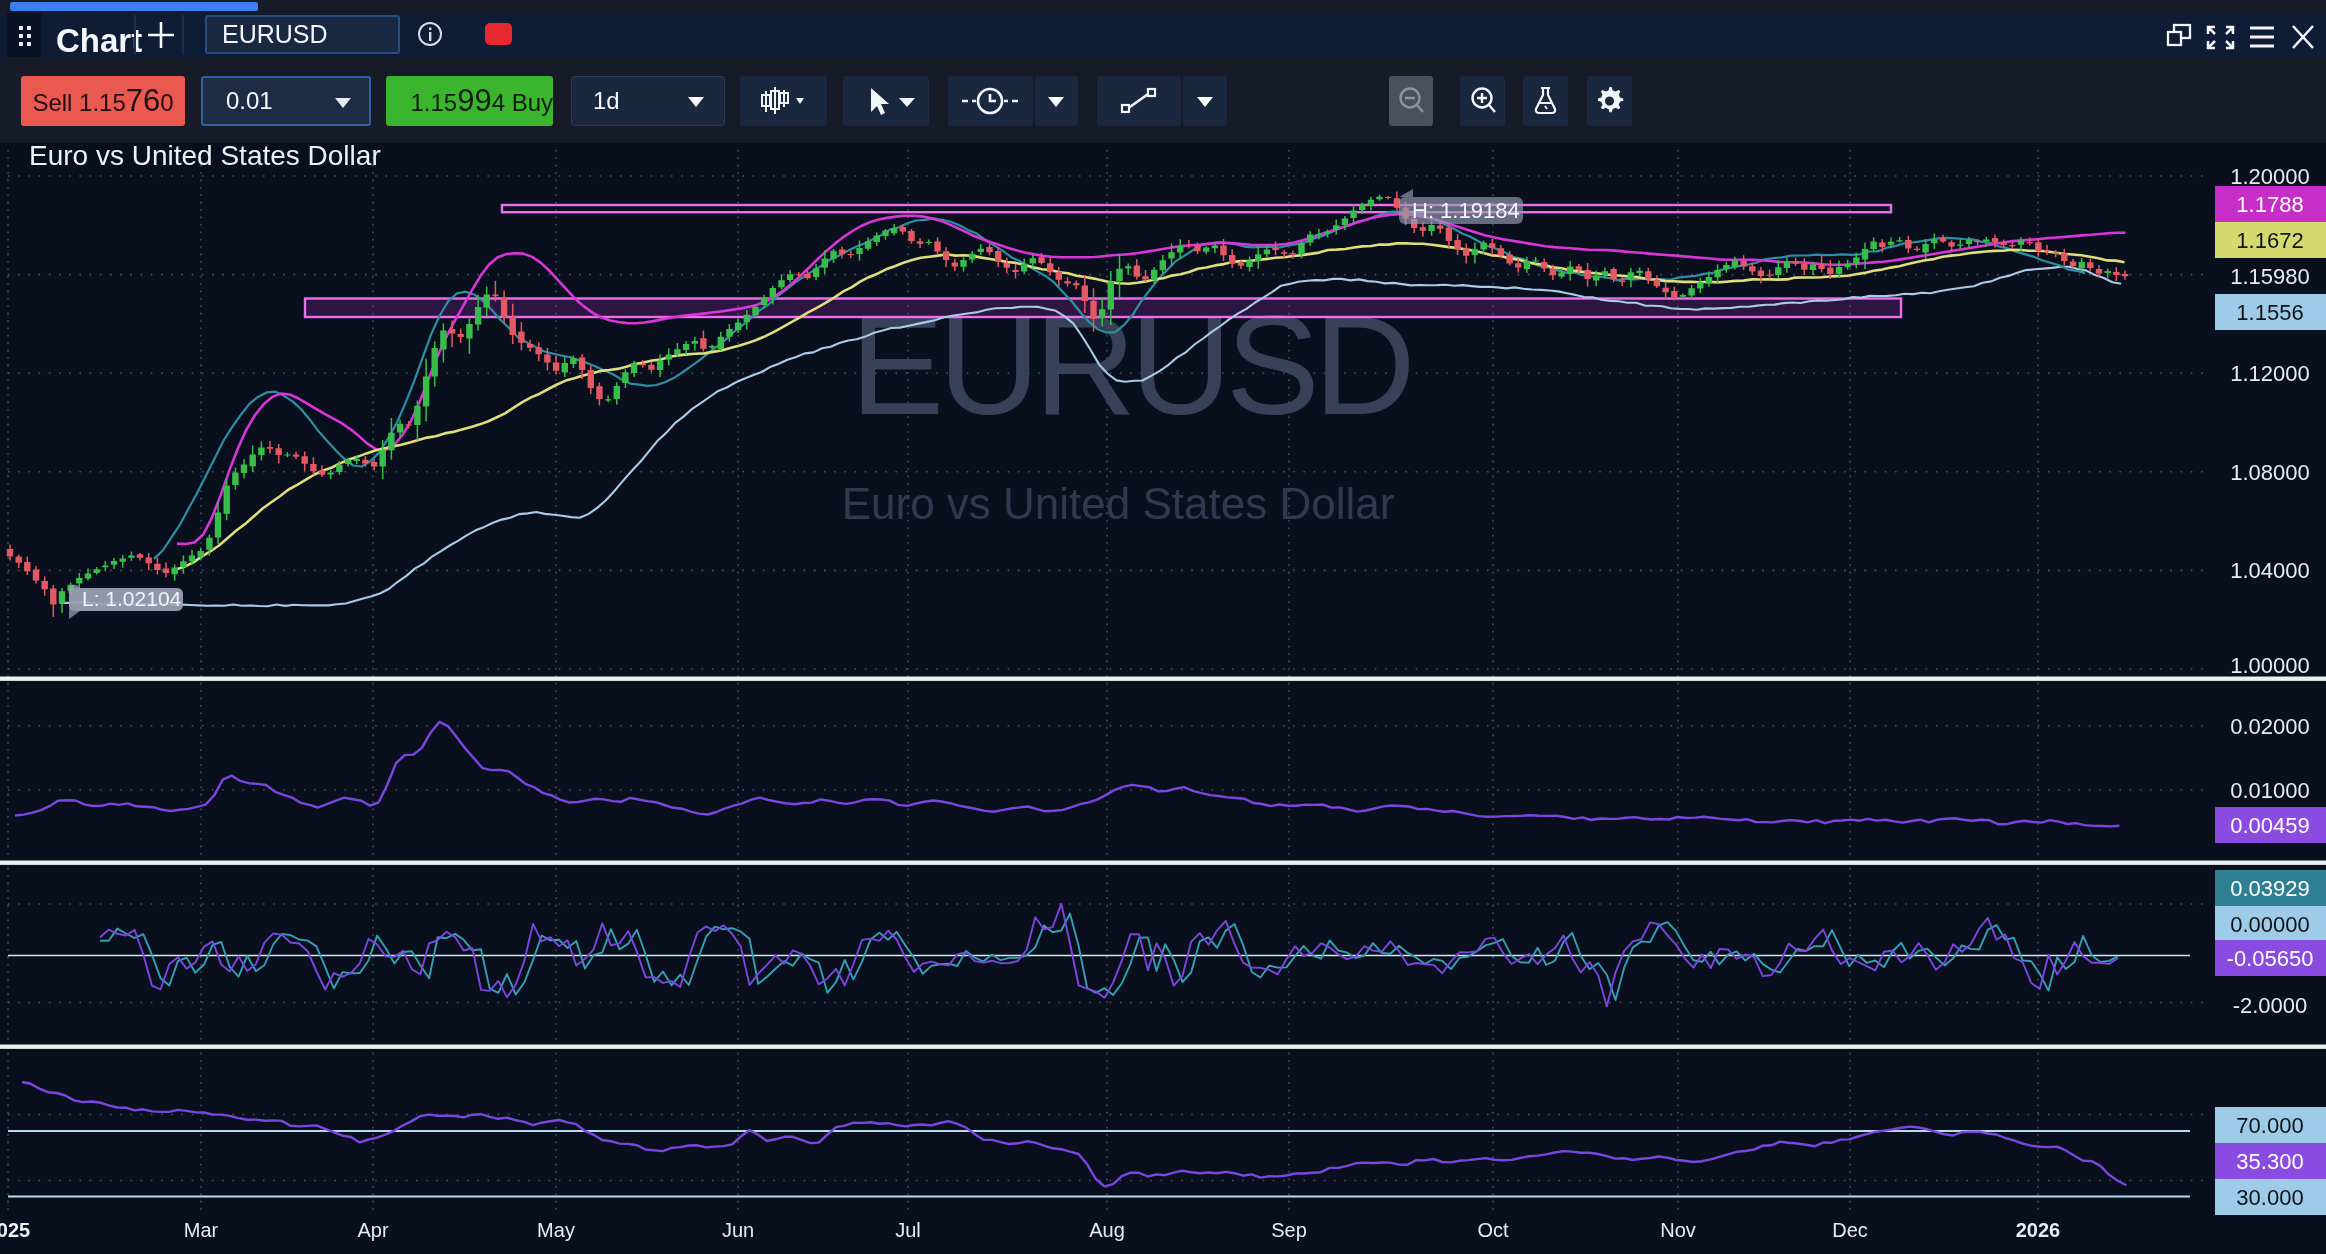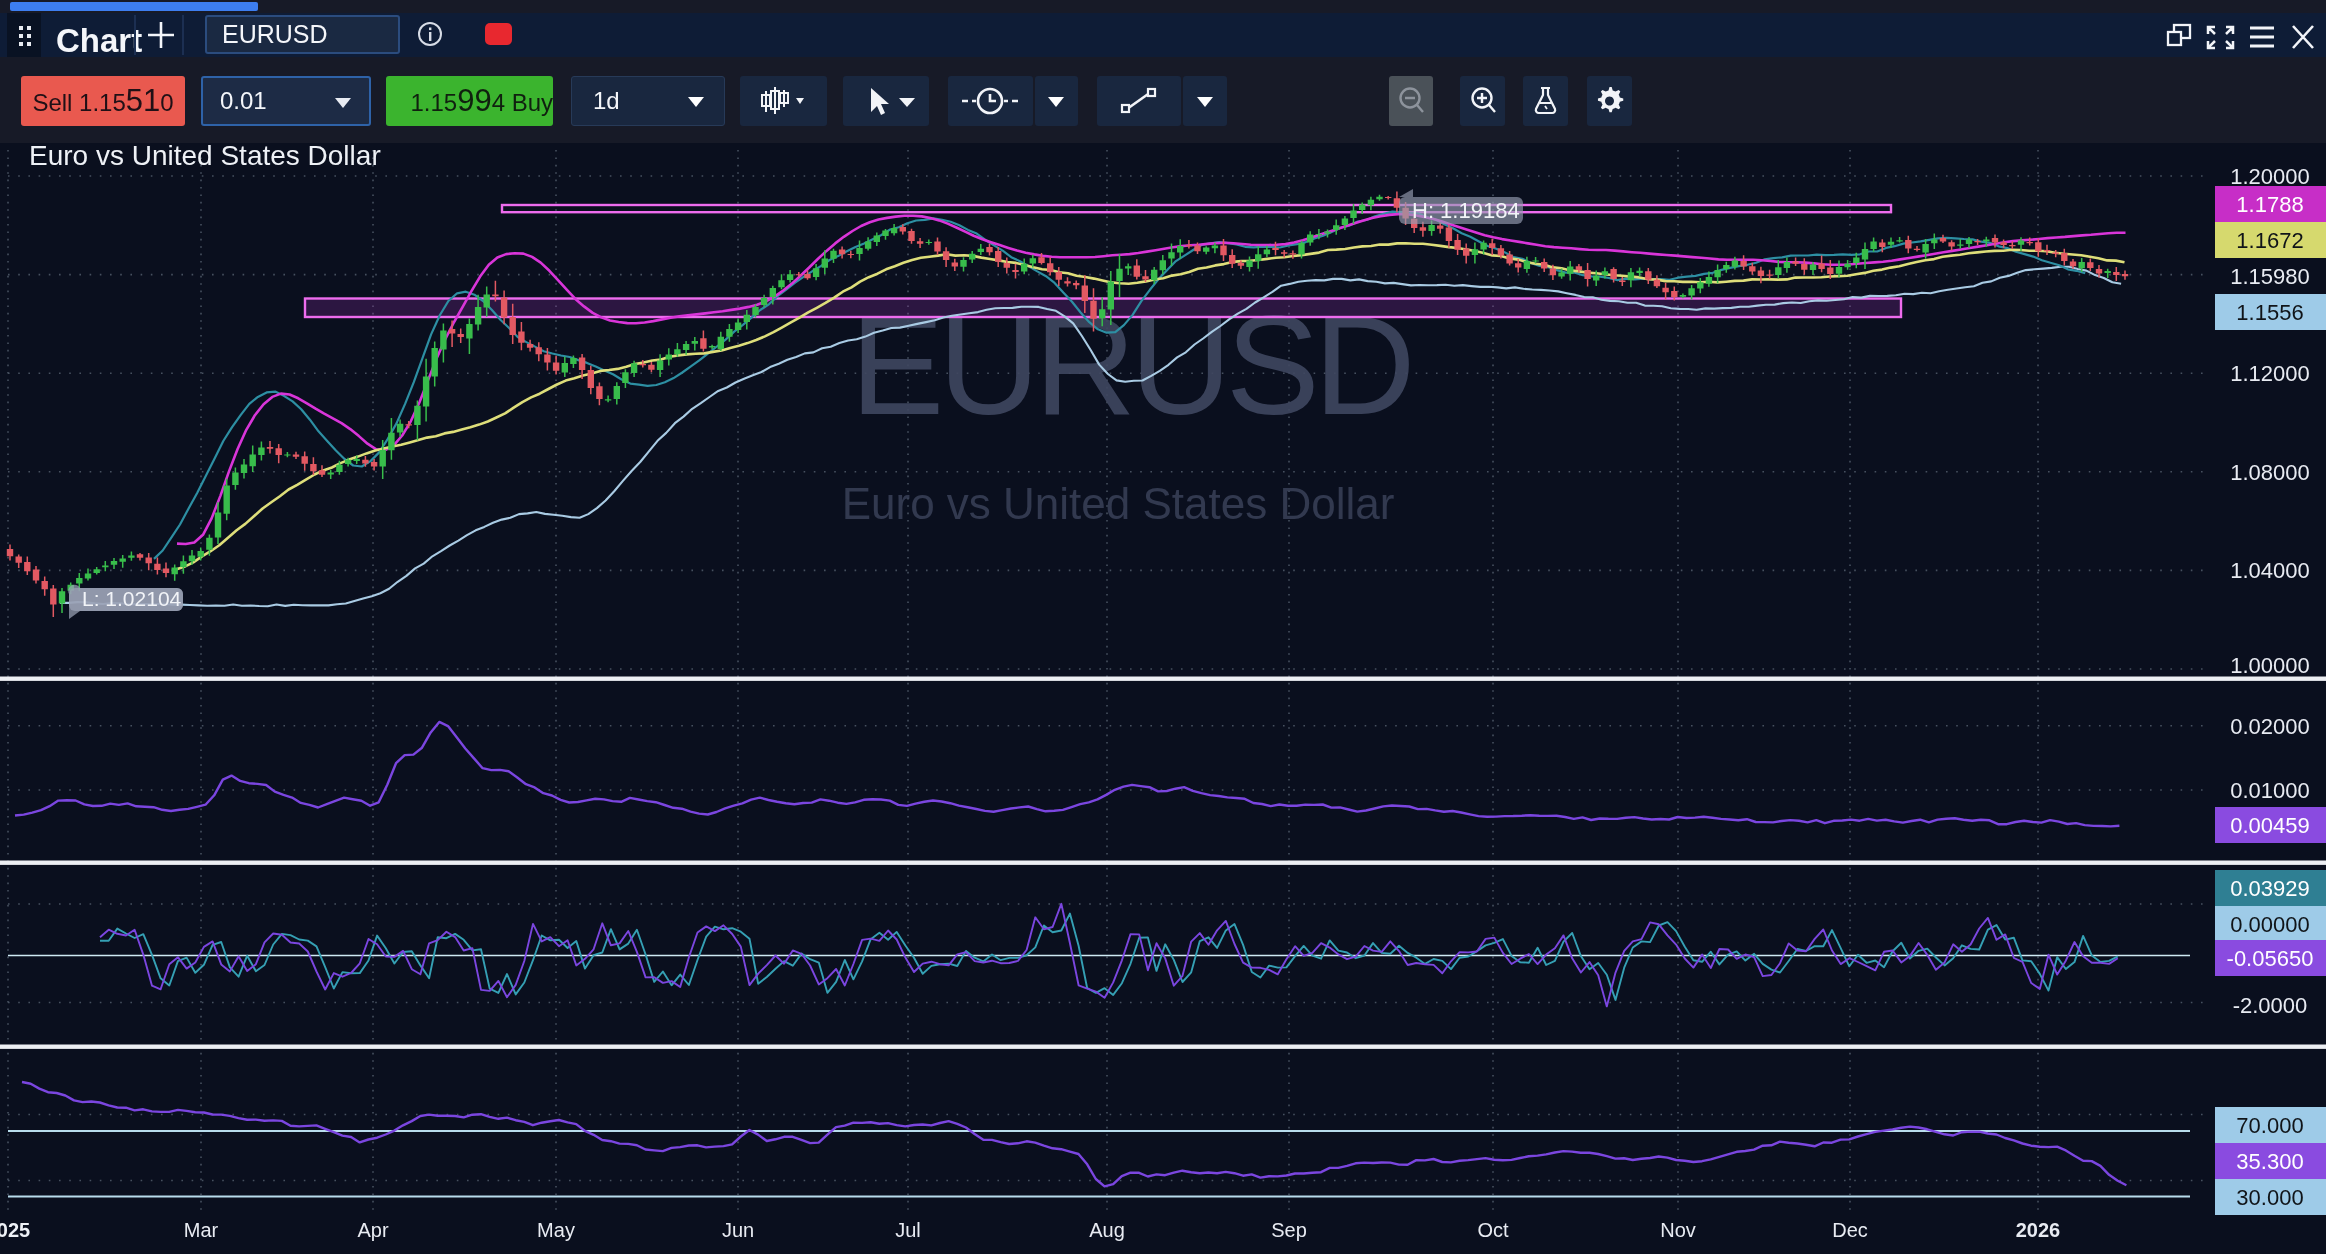--- a/index.html
+++ b/index.html
@@ -7,21 +7,21 @@
 #topblue{position:absolute;left:10px;top:2px;width:248px;height:9px;background:#3d7ef0;border-radius:2px}
 #hdr{position:absolute;left:0;top:13px;width:2326px;height:44px;background:#0e1c36}
 #grip{position:absolute;left:7px;top:0;width:34px;height:44px;background:#091223}
 #hdr .vdiv{position:absolute;top:2px;width:2px;height:40px;background:#1c2f52}
 #chartlbl{position:absolute;left:56px;top:9px;font-size:33px;font-weight:bold;color:#f4f6fa}
 #symbox{position:absolute;left:205px;top:2px;width:195px;height:39px;background:#1a2942;border:2px solid #2b4c7e;border-radius:3px;color:#f4f6fa;font-size:25px;line-height:35px;padding-left:15px}
 #redbtn{position:absolute;left:485px;top:10px;width:27px;height:22px;background:#e8282f;border-radius:5px}
 #toolbar{position:absolute;left:0;top:57px;width:2326px;height:86px;background:#171a27}
 .btn{position:absolute;top:19px;height:50px;border-radius:3px}
 #sell{left:21px;width:164px;background:#e9594f;color:#201016;font-size:24px;text-align:center;line-height:49px}
-#lot{left:201px;width:170px;background:#1d2b45;border:2px solid #2e62a8;color:#f4f6fa;font-size:24px;line-height:45px;padding-left:17px}
+#lot{left:201px;width:170px;background:#1d2b45;border:2px solid #2e62a8;color:#f4f6fa;font-size:24px;line-height:45px;padding-left:23px}
 #buy{left:386px;width:167px;background:#3bb42e;color:#10200f;font-size:24px;text-align:right;line-height:49px}
 #tf{left:571px;width:154px;background:#19273f;border:1px solid #273a58;color:#f4f6fa;font-size:24px;line-height:47px;padding-left:21px}
 .ibtn{position:absolute;top:19px;height:50px;background:#19273f;border-radius:3px}
 .big{font-size:31px}
 .caret{position:absolute;width:0;height:0;border-left:8px solid transparent;border-right:8px solid transparent;border-top:10px solid #fff}
 </style></head><body>
 <div id="page">
 <svg width="2326" height="1254" viewBox="0 0 2326 1254" style="position:absolute;left:0;top:0">
       <style>.vg{stroke:#46505f;stroke-width:1.6;stroke-dasharray:1.6 5.8}.hg{stroke:#46505f;stroke-width:1.6;stroke-dasharray:1.6 8.6}</style>
       <rect x="0" y="143" width="2326" height="1111" fill="#0a0f1e"></rect>
@@ -154,21 +154,21 @@
     <rect x="8" y="12" width="13" height="13" fill="#0e1c36"></rect>
     <g stroke-width="2.5">
       <path d="M55 7 H48 V14 M48.8 7.8 L55 14 M66 7 H73 V14 M72.2 7.8 L66 14"></path>
       <path d="M48 21 V28 H55 M48.8 27.2 L55 21 M73 21 V28 H66 M72.2 27.2 L66 21"></path>
     </g>
     <path d="M90 8 H114 M90 17 H114 M90 26 H114" stroke-width="3"></path>
     <path d="M133 6 L153 28 M153 6 L133 28" stroke-width="2.6"></path>
   </svg>
 </div>
 <div id="toolbar">
-  <div class="btn" id="sell">Sell 1.15<span class="big">51</span>0</div>
+  <div class="btn" id="sell">Sell 1.15<span class="big">76</span>0</div>
   <div class="btn" id="lot">0.01<span class="caret" style="right:18px;top:20px;border-top-color:#e8ebf2"></span></div>
   <div class="btn" id="buy">1.15<span class="big">99</span>4 Buy</div>
   <div class="btn" id="tf">1d<span class="caret" style="right:20px;top:20px"></span></div>
   <div class="ibtn" style="left:740px;width:87px">
     <svg width="87" height="50" fill="none" stroke="#f2f4f8" stroke-width="2">
       <path d="M26 15 V36 M22 19 H30 V30 H22 z M35 11 V38 M31 15 H39 V33 H31 z M44 14 V31 M40 17 H48 V27 H40 z"></path>
       <path d="M56 22 l8 0 l-4 6 z" fill="#f2f4f8" stroke="none"></path>
     </svg>
   </div>
   <div class="ibtn" style="left:843px;width:86px">

